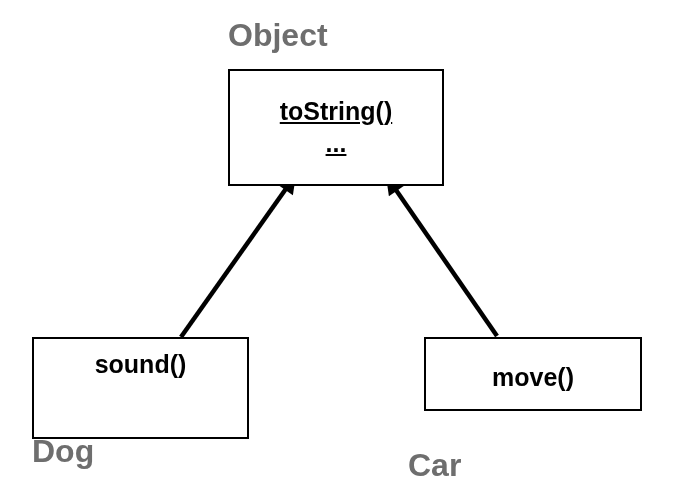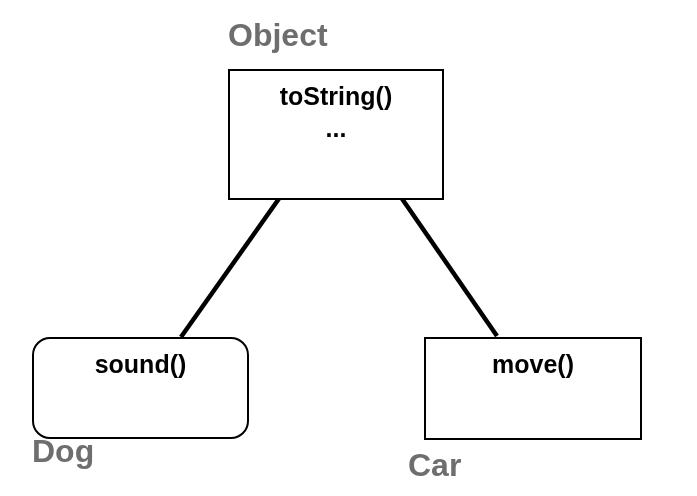--- a/index.html
+++ b/index.html
@@ -33,37 +33,37 @@
   .class-box .method-line {
     font-weight: 700;
     font-size: 25px;
     line-height: 32px;
     color: #000000;
   }
   .object-box {
     left: 228px;
     top: 69px;
     width: 216px;
-    height: 131px;
-    padding-top: 9px;
+    height: 117px;
+    padding-top: 24px;
+    text-decoration: underline;
   }
   .dog-box {
     left: 32px;
     top: 337px;
     width: 217px;
     height: 102px;
     padding-top: 9px;
-    border-radius: 18px;
   }
   .car-box {
     left: 424px;
     top: 337px;
     width: 218px;
-    height: 103px;
-    padding-top: 9px;
+    height: 74px;
+    padding-top: 22px;
   }
   .gray-label {
     position: absolute;
     font-weight: 700;
     font-size: 32px;
     line-height: 30px;
     color: #6e6e6e;
     text-align: left;
   }
   .object-label {

